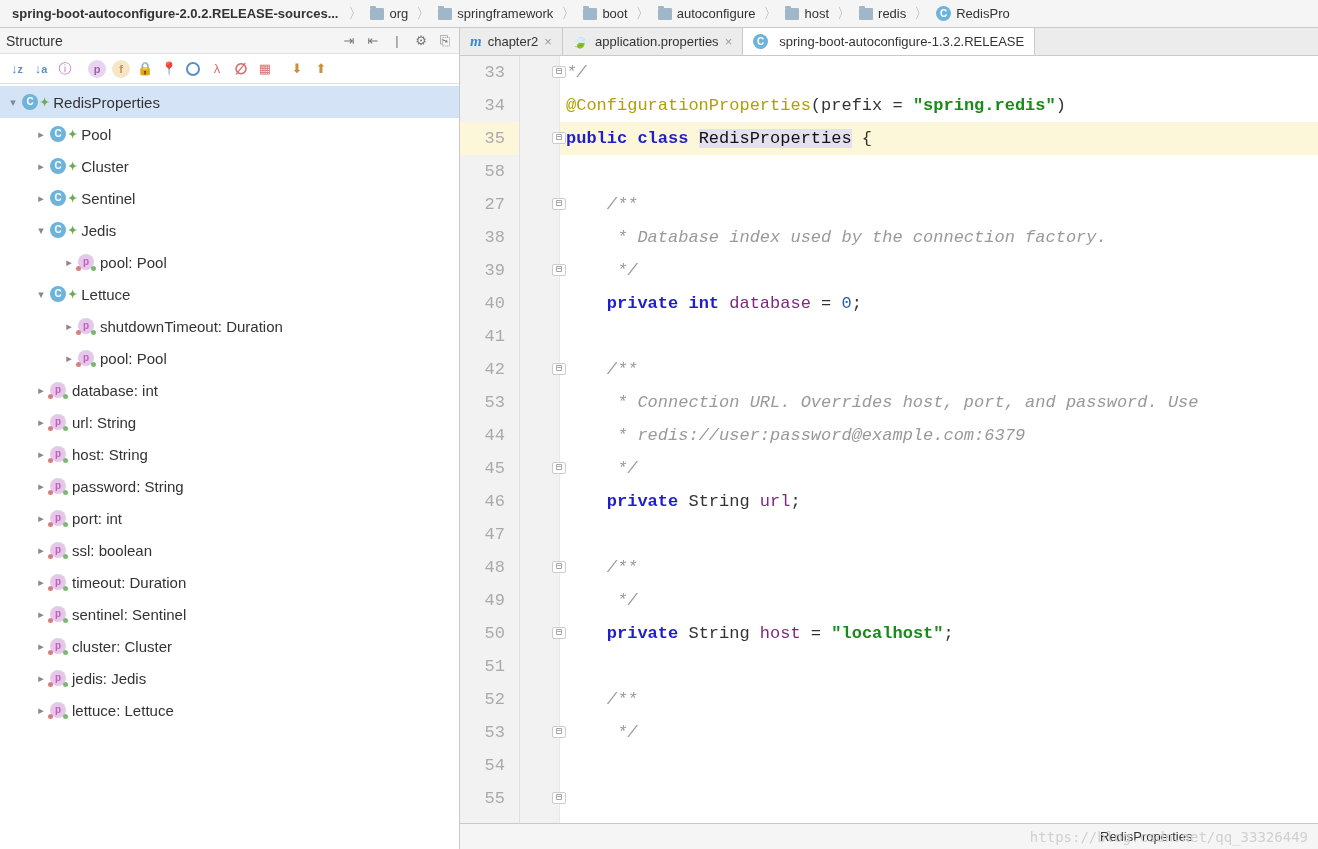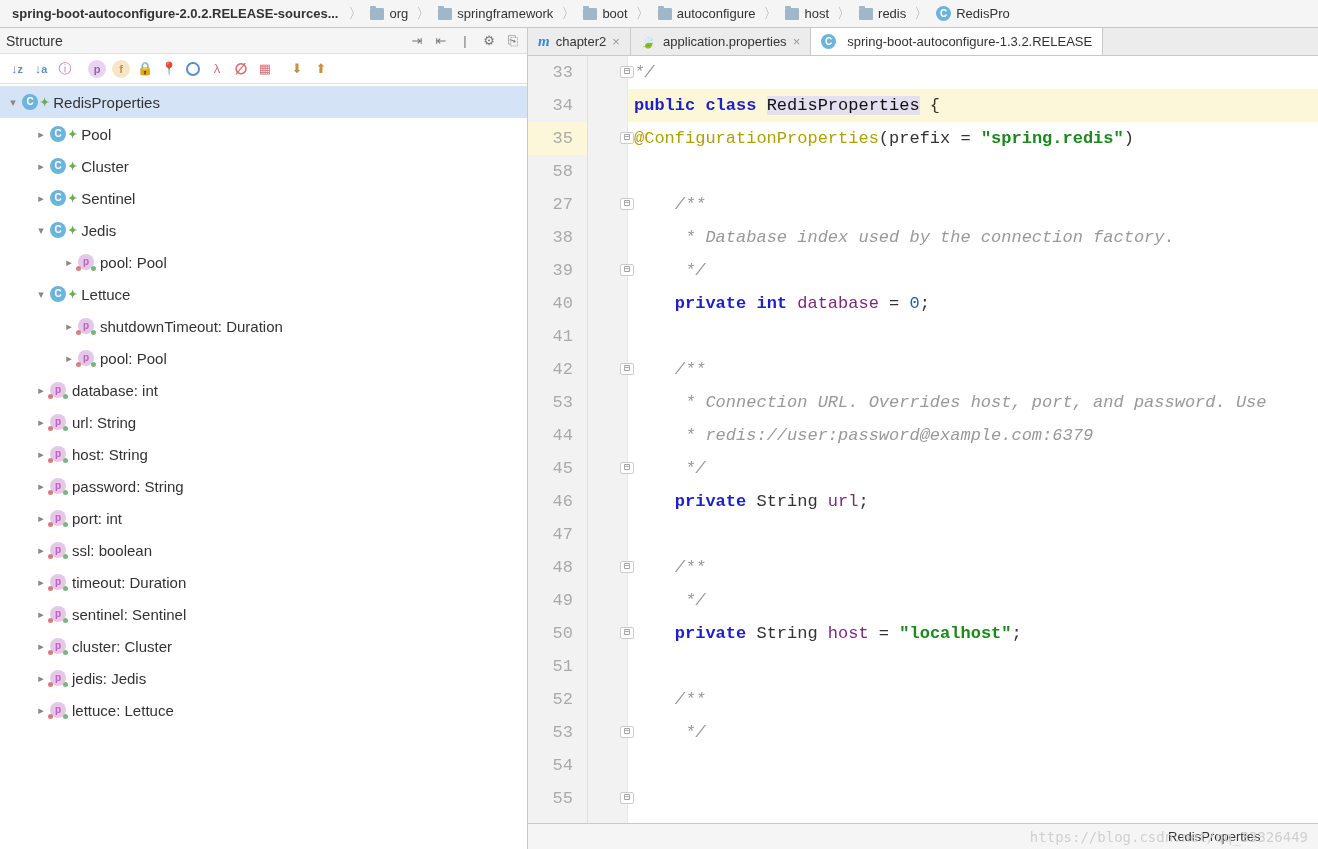--- a/index.html
+++ b/index.html
@@ -7,21 +7,21 @@
   
   .nav-bar { height: 28px; display: flex; align-items: center; border-bottom: 1px solid #c9c9c9; background: #f5f5f5; padding: 0 4px; overflow: hidden; white-space: nowrap; }
   .nav-root { font-weight: bold; padding: 0 8px; display: flex; align-items: center; height: 100%; }
   .crumb { display: flex; align-items: center; height: 100%; padding: 0 6px; justify-content: space-between; }
   .crumb-sep { color: #aaa; padding: 0 2px; font-size: 14px; }
   .folder-ic { width: 14px; height: 12px; background: #9fb7c8; border-radius: 1px; margin-right: 5px; position: relative; }
   .folder-ic::before { content: ""; position: absolute; top: -2px; left: 0; width: 6px; height: 2px; background: #9fb7c8; border-radius: 1px 1px 0 0; }
   .class-ic { width: 15px; height: 15px; background: #6db3da; border-radius: 50%; margin-right: 5px; position: relative; text-align: center; line-height: 15px; color: #fff; font-size: 10px; font-weight: bold; }
   
   .main { flex: 1; display: flex; overflow: hidden; }
-  .left { width: 528px; border-right: 1px solid #c9c9c9; display: flex; flex-direction: column; overflow: hidden; }
+  .left { width: 460px; border-right: 1px solid #c9c9c9; display: flex; flex-direction: column; overflow: hidden; }
   .struct-header { height: 26px; display: flex; align-items: center; justify-content: space-between; border-bottom: 1px solid #e0e0e0; padding: 0 6px; background: #f5f5f5; }
   .struct-title { font-size: 14px; }
   .struct-tools { display: flex; gap: 8px; }
   .mini-ic { width: 16px; height: 16px; display: flex; align-items: center; justify-content: center; color: #777; font-size: 13px; cursor: pointer; }
   .toolbar { height: 30px; display: flex; align-items: center; gap: 2px; padding: 0 6px; border-bottom: 1px solid #e0e0e0; }
   .tb-btn { width: 22px; height: 22px; display: flex; align-items: center; justify-content: center; border-radius: 3px; font-size: 13px; cursor: pointer; }
   .tb-sort { color: #5a8fc8; font-weight: bold; }
   .tb-i { color: #c07ac0; }
   .tb-letter { border-radius: 50%; width: 18px; height: 18px; font-size: 11px; font-weight: bold; line-height: 18px; text-align: center; }
   .let-p { background: #e8d4f0; color: #9a5fa8; }
@@ -314,22 +314,22 @@
           <div class="fold-marker" style="top: 208px;">⊟</div>
           <div class="fold-marker" style="top: 307px;">⊟</div>
           <div class="fold-marker" style="top: 406px;">⊟</div>
           <div class="fold-marker" style="top: 505px;">⊟</div>
           <div class="fold-marker" style="top: 571px;">⊟</div>
           <div class="fold-marker" style="top: 670px;">⊟</div>
           <div class="fold-marker" style="top: 736px;">⊟</div>
         </div>
       <div class="code" id="code">
           <div class="code-line"><span class="c-com">*/</span></div>
+          <div class="code-line"><span class="c-ann">@ConfigurationProperties</span>(prefix = <span class="c-str">"spring.redis"</span>)</div>
           <div class="code-line hl"><span class="c-key">public class </span><span class="c-cls c-cls-hl">RedisProperties</span> {</div>
-          <div class="code-line"><span class="c-ann">@ConfigurationProperties</span>(prefix = <span class="c-str">"spring.redis"</span>)</div>
           <div class="code-line"></div>
           <div class="code-line">    <span class="c-com">/**</span></div>
           <div class="code-line">    <span class="c-com"> * Database index used by the connection factory.</span></div>
           <div class="code-line">    <span class="c-com"> */</span></div>
           <div class="code-line">    <span class="c-key">private int </span><span class="c-id">database</span> = <span class="c-num">0</span>;</div>
           <div class="code-line"></div>
           <div class="code-line">    <span class="c-com">/**</span></div>
           <div class="code-line">    <span class="c-com"> * Connection URL. Overrides host, port, and password. Use</span></div>
           <div class="code-line">    <span class="c-com"> * redis://user:password@example.com:6379</span></div>
           <div class="code-line">    <span class="c-com"> */</span></div>

